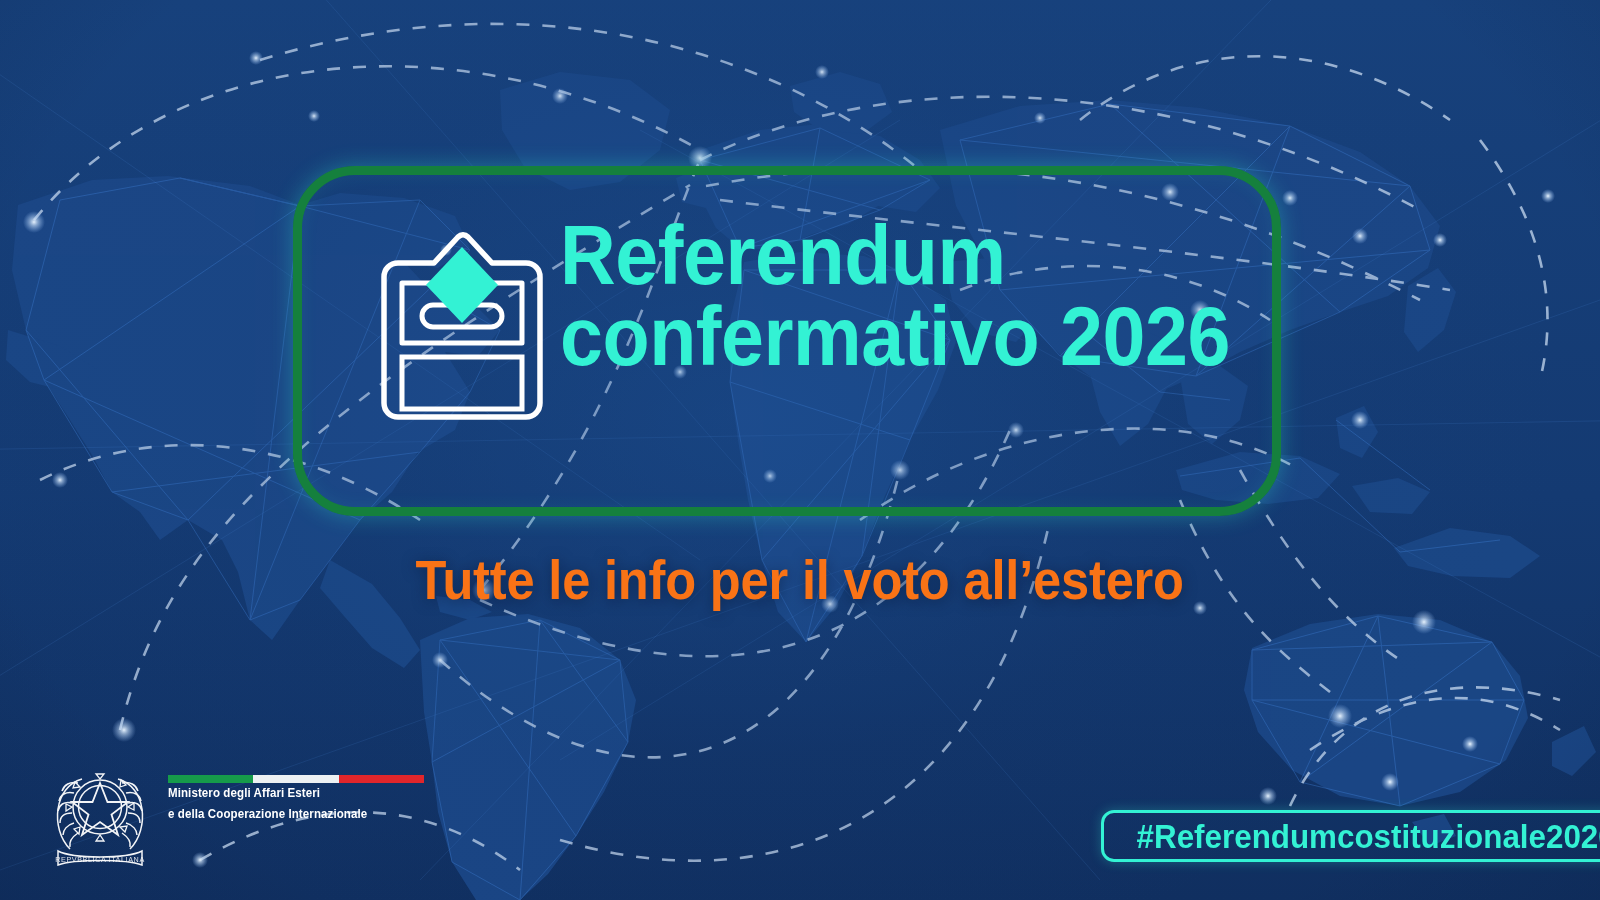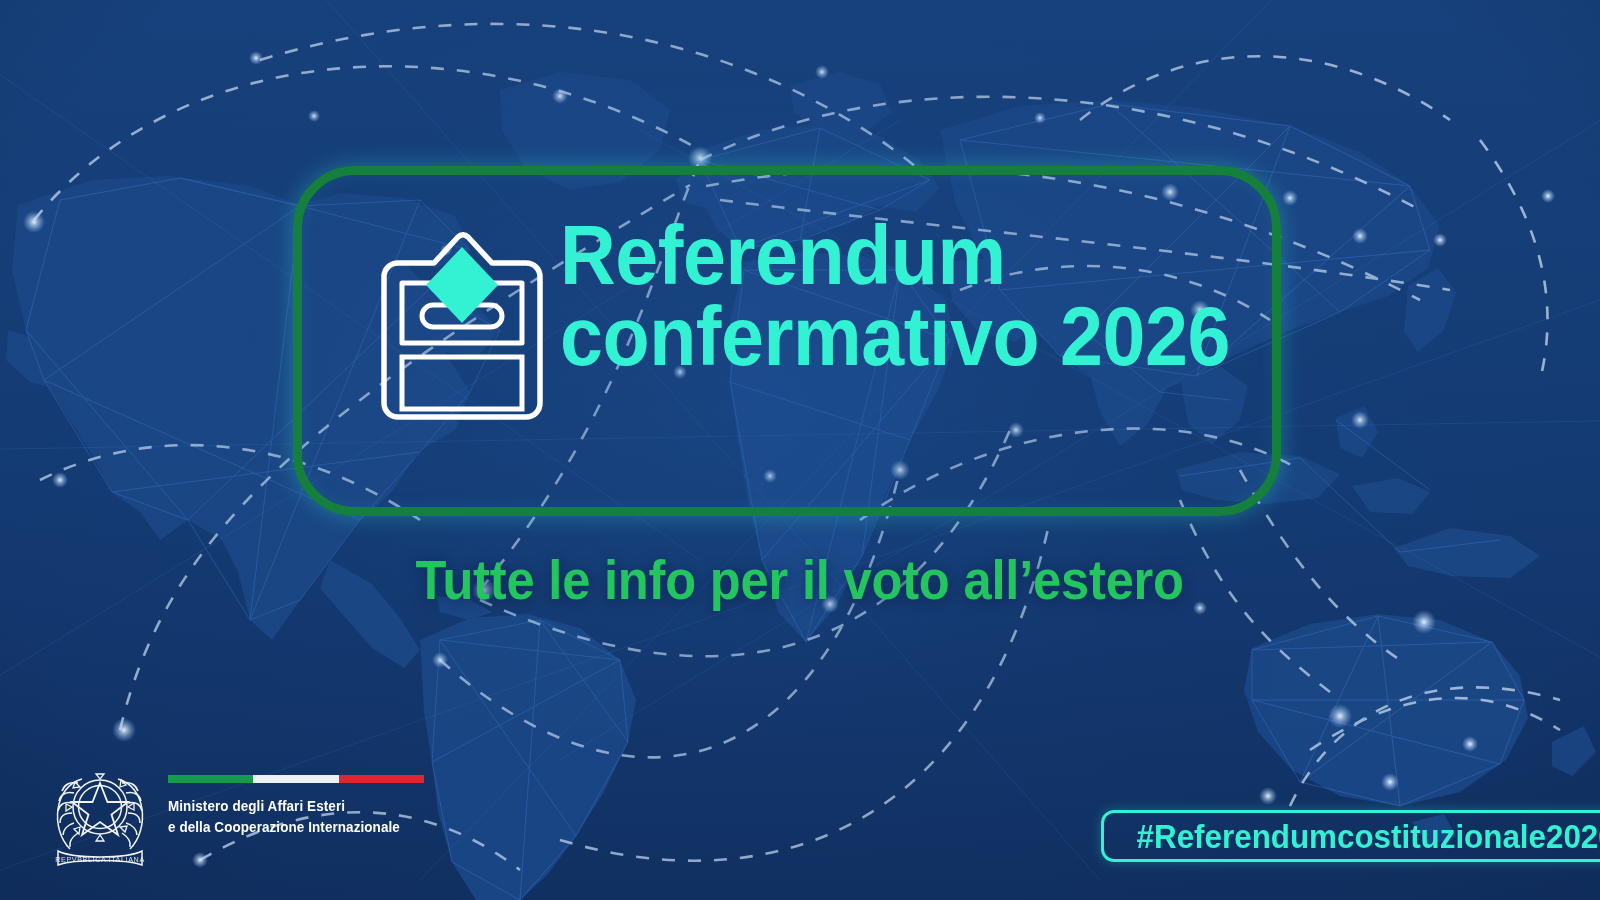--- a/index.html
+++ b/index.html
@@ -59,21 +59,21 @@
     transform:scaleX(0.93);
     transform-origin:left center;
   }
 
   
   #subtitle{
     position:absolute;
     left:0; top:549px;
     width:1600px;
     text-align:center;
-    color:#22c55e;
+    color:#f97316;
     font-weight:700;
     font-size:55px;
     line-height:62px;
     letter-spacing:-0.2px;
     text-shadow:0 2px 14px rgba(7,26,58,0.55);
   }
   #subtitle span{ display:inline-block; transform:scaleX(0.92); }
 
   
   #ministry{
@@ -82,24 +82,23 @@
     display:flex; align-items:flex-start; gap:16px;
   }
   #emblem{ width:104px; height:118px; flex:0 0 auto; }
   #ministry-right{ padding-top:20px; }
   #flag-bar{ display:flex; width:256px; height:8px; }
   #flag-bar div{ flex:1 1 33.333%; }
   .flag-green{ background:#169B4A; }
   .flag-white{ background:#EDF1F3; }
   .flag-red{ background:#E1262B; }
   #ministry-name{
-    margin-top:13px;
     color:#ffffff;
     font-weight:700;
-    font-size:14px;
+    font-size:12px;
     line-height:21px;
     letter-spacing:0.1px;
     white-space:nowrap;
   }
   #ministry-name span{ display:block; transform:scaleX(0.96); transform-origin:left; }
 
   
   #hashtag-badge{
     position:absolute;
     left:1101px; top:810px;

